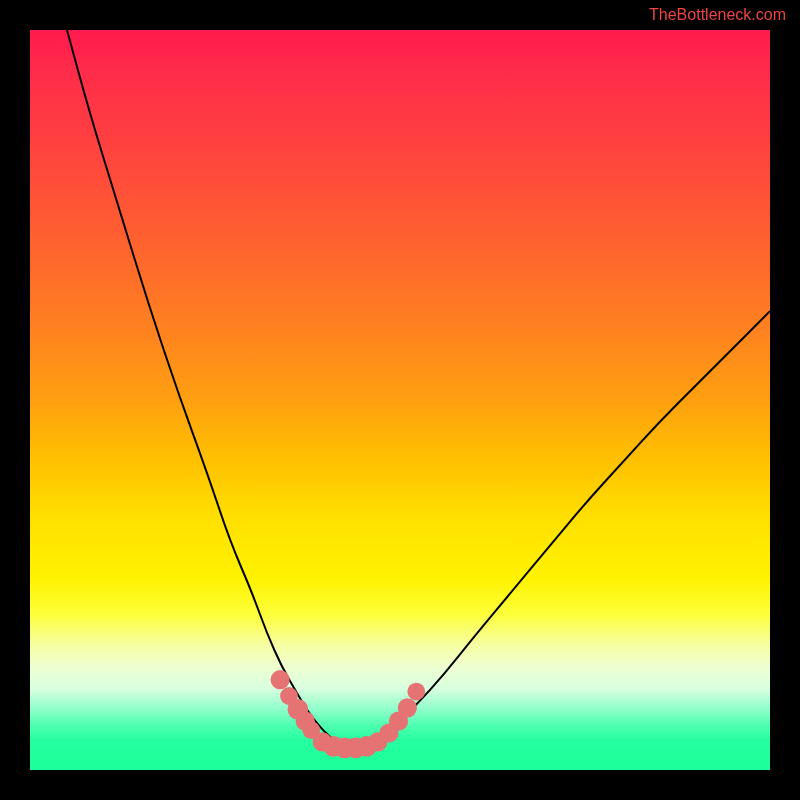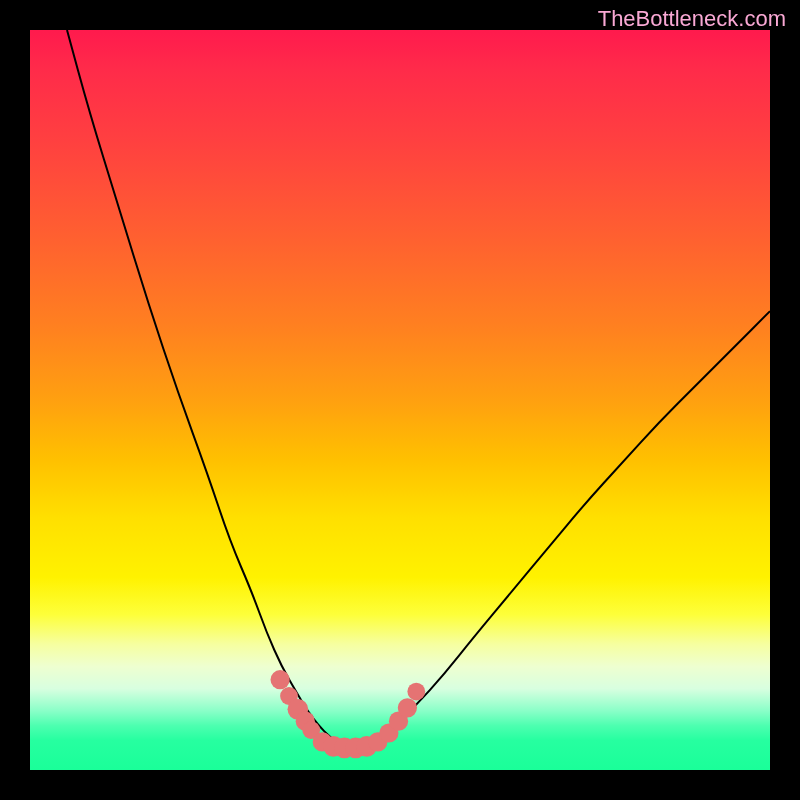--- a/index.html
+++ b/index.html
@@ -8,22 +8,22 @@
     width: 800px;
     height: 800px;
     background: #000;
     position: relative;
     font-family: Arial, sans-serif;
   }
   .watermark {
     position: absolute;
     top: 6px;
     right: 14px;
-    color: #f9a8d4;
-    font-size: 22px;
+    color: #ef4444;
+    font-size: 16px;
     font-weight: 500;
     z-index: 10;
   }
   .plot-area {
     position: absolute;
     left: 30px;
     top: 30px;
     width: 740px;
     height: 740px;
     overflow: hidden;

